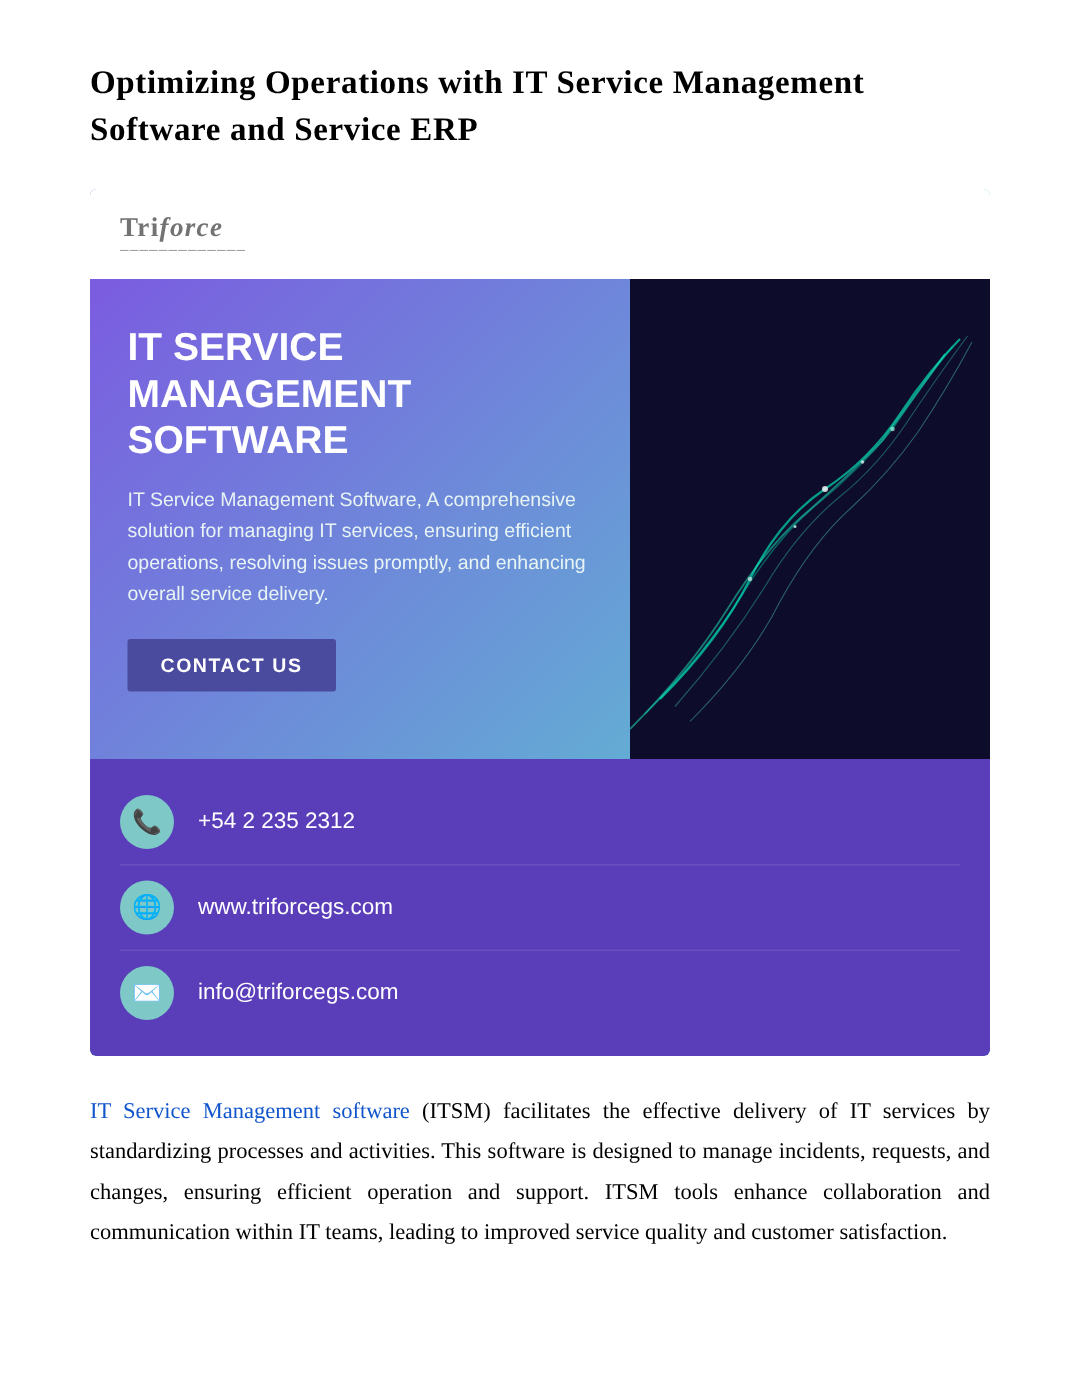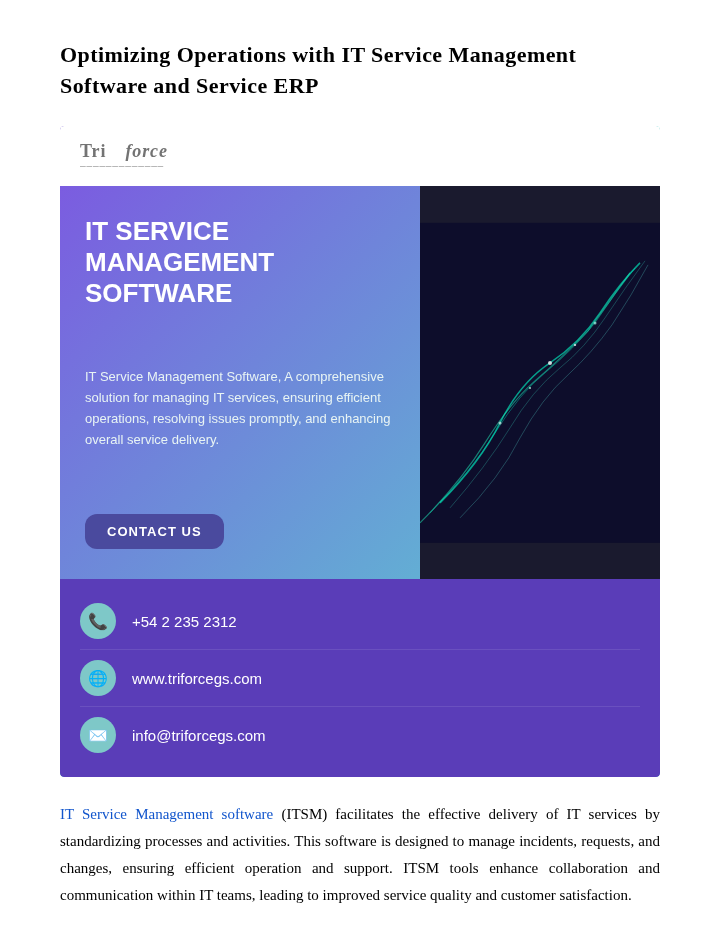--- a/index.html
+++ b/index.html
@@ -71,21 +71,20 @@
       position: relative;
     }
 
     .banner-left {
       flex: 1;
       padding: 30px 25px;
       display: flex;
       flex-direction: column;
       justify-content: flex-start;
       z-index: 2;
-      gap: 44px;
     }
 
     .banner-heading {
       font-size: 26px;
       font-weight: bold;
       color: #ffffff;
       text-transform: uppercase;
       line-height: 1.2;
       margin-bottom: 14px;
       font-family: Arial, sans-serif;
@@ -101,21 +100,21 @@
 
     .contact-btn {
       background: #4a4a9e;
       color: #ffffff;
       border: none;
       padding: 10px 22px;
       font-size: 13px;
       font-weight: bold;
       letter-spacing: 0.08em;
       cursor: pointer;
-      border-radius: 12px;
+      border-radius: 2px;
       width: fit-content;
       font-family: Arial, sans-serif;
     }
 
     .banner-right {
       width: 240px;
       background: #1a1a2e;
       position: relative;
       overflow: hidden;
     }
@@ -193,21 +192,21 @@
       <span>Optimizing  Operations  with  IT  Service  Management</span><br>
       <span>Software and Service ERP</span>
     </div>
   </div>
 
   <div class="image-container">
     <div class="banner">
 
       <div class="banner-top">
         <div class="triforce-logo">
-          <span>Tri</span><span style="font-style:italic;padding-left:19px;">force</span>
+          <span>Tri</span><span style="font-style:italic;">force</span>
           <div style="font-size:8px; color:#888; letter-spacing:0.1em; font-weight:normal;">─────────────</div>
         </div>
       </div>
 
       <div class="banner-main">
 
         <div class="banner-left">
           <div class="banner-heading">
             <span>IT SERVICE MANAGEMENT</span><br>
             <span>SOFTWARE</span>

